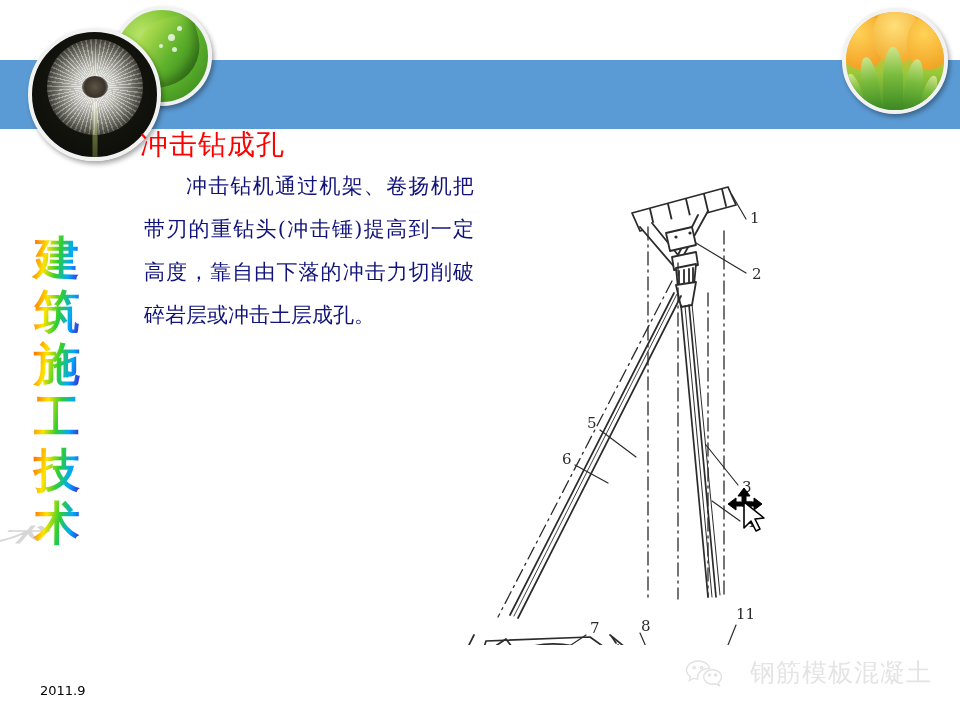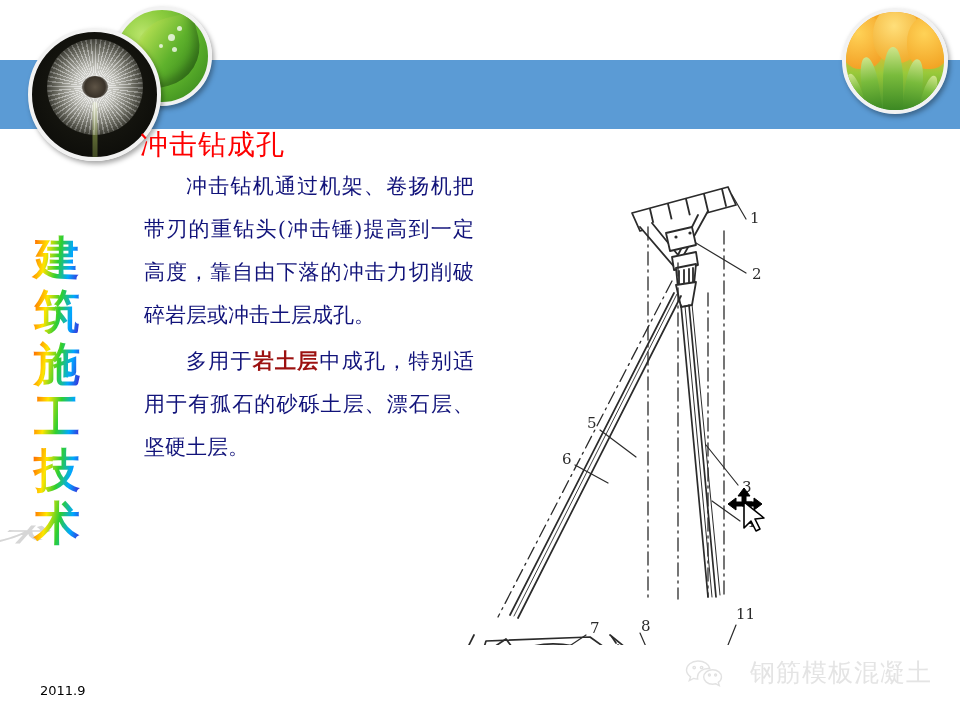--- a/index.html
+++ b/index.html
@@ -190,21 +190,20 @@
     <span class="ch">施</span>
     <span class="ch">工</span>
     <span class="ch">技</span>
     <span class="ch">术</span>
   </div>
 
   <div class="subject">冲击钻成孔</div>
 
   <div class="body-col">
     <p>冲击钻机通过机架、卷扬机把带刃的重钻头(冲击锤)提高到一定高度，靠自由下落的冲击力切削破碎岩层或冲击土层成孔。</p>
-    <p><span>多用于</span><span class="hl">岩土层</span><span>中成孔，特别适用于有孤石的砂砾土层、漂石层、坚硬土层。</span></p>
   </div>
 
   <div class="diagram">
     <svg viewBox="0 0 380 480" xmlns="http://www.w3.org/2000/svg">
       <g fill="none" stroke="#2b2b2b" stroke-width="1.6" stroke-linecap="round" stroke-linejoin="round">
 
         <g stroke-width="1.8">
           <path d="M192 48 L288 22 L296 40 L200 66 Z" fill="#ffffff"></path>
           <path d="M210 44 L214 61"></path>
             <path d="M228 39 L232 56"></path>

